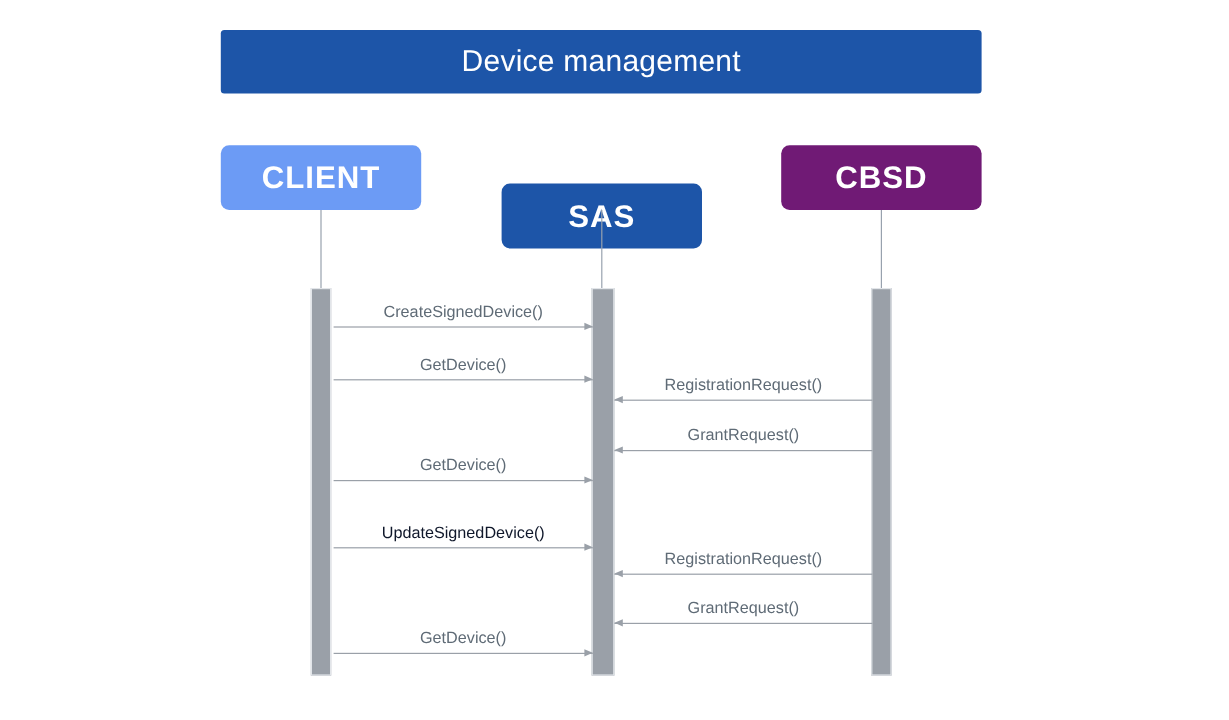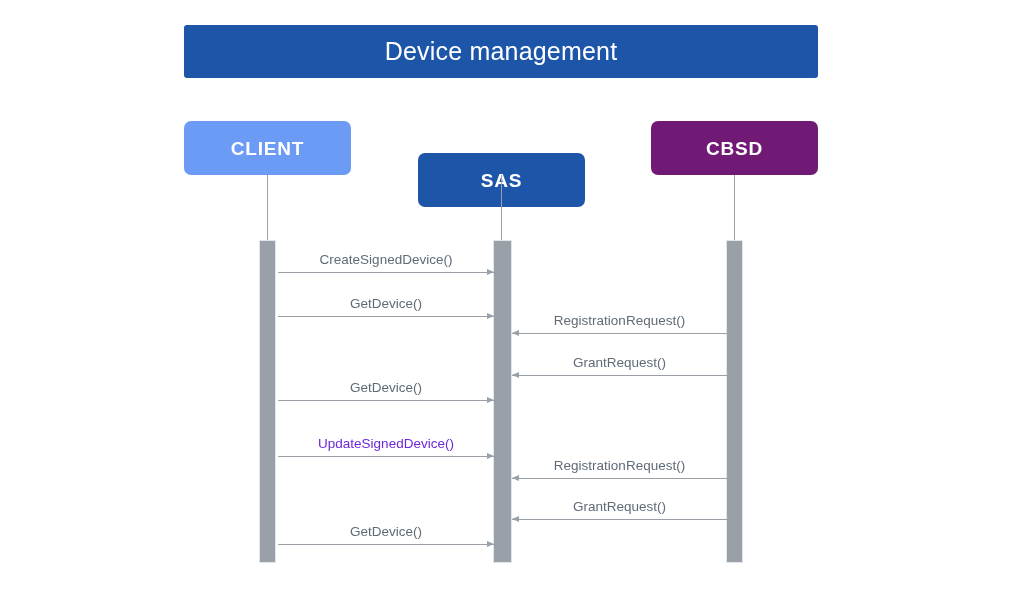--- a/index.html
+++ b/index.html
@@ -31,21 +31,21 @@
   
   .participant {
     position: absolute;
     top: 121px;
     width: 167px; height: 54px;
     border-radius: 7px;
     display: flex; align-items: center; justify-content: center;
   }
   .participant .p-label {
     color: #ffffff;
-    font-size: 19px;
+    font-size: 26px;
     font-weight: 700;
     letter-spacing: 0.8px;
     line-height: 1;
   }
 
   
   .lifeline {
     position: absolute;
     width: 1px;
     background: #98a2ae;
@@ -148,21 +148,21 @@
         <div class="msg-label" style="color: rgb(95, 107, 118);">GrantRequest()</div>
       </div>
       <div class="msg dir-right" style="left: 278px; top: 400px; width: 216px;">
         <div class="msg-line" style="background: rgb(154, 160, 168);"></div>
         <div class="arrow-head"></div>
         <div class="msg-label" style="color: rgb(95, 107, 118);">GetDevice()</div>
       </div>
       <div class="msg dir-right" style="left: 278px; top: 456px; width: 216px;">
         <div class="msg-line" style="background: rgb(154, 160, 168);"></div>
         <div class="arrow-head"></div>
-        <div class="msg-label" style="color: #6d28d9;">UpdateSignedDevice()</div>
+        <div class="msg-label" style="color: #0f172a;">UpdateSignedDevice()</div>
       </div>
       <div class="msg dir-left" style="left: 512px; top: 478px; width: 215px;">
         <div class="msg-line" style="background: rgb(154, 160, 168);"></div>
         <div class="arrow-head"></div>
         <div class="msg-label" style="color: rgb(95, 107, 118);">RegistrationRequest()</div>
       </div>
       <div class="msg dir-left" style="left: 512px; top: 519px; width: 215px;">
         <div class="msg-line" style="background: rgb(154, 160, 168);"></div>
         <div class="arrow-head"></div>
         <div class="msg-label" style="color: rgb(95, 107, 118);">GrantRequest()</div>

